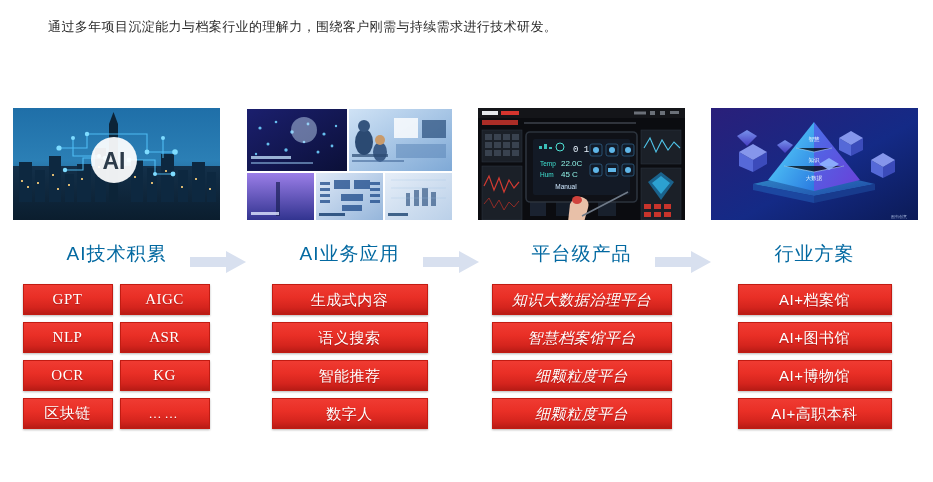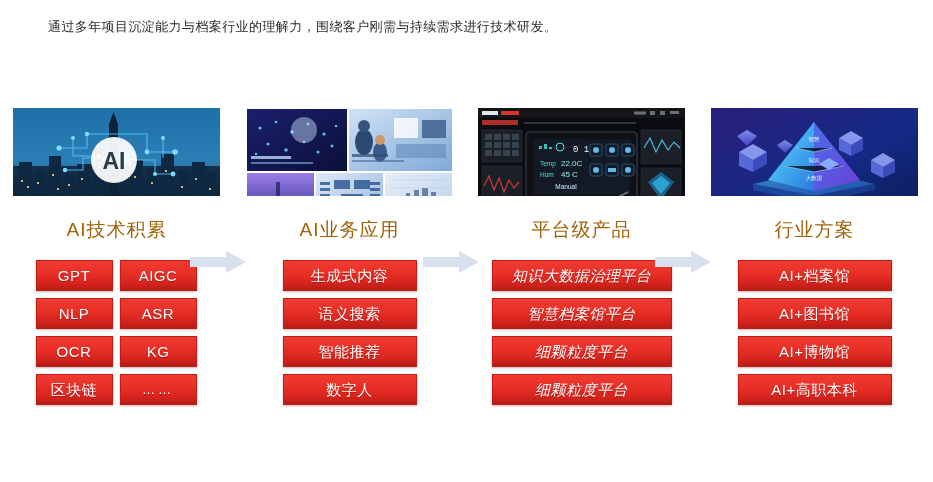--- a/index.html
+++ b/index.html
@@ -41,34 +41,34 @@
   }
   .col-0 { left: 13px; }
   .col-1 { left: 246px; }
   .col-2 { left: 478px; }
   .col-3 { left: 711px; }
 
   
   .thumb {
     position: relative;
     width: 207px;
-    height: 88px;
+    height: 112px;
     overflow: hidden;
     background: #0a1426;
   }
   .thumb svg { display: block; width: 207px; height: 116px; }
 
   
   .col-title {
     margin-top: 20px;
     height: 28px;
     line-height: 28px;
     text-align: center;
     font-size: 19px;
-    color: #a16207;
+    color: #0369a1;
     letter-spacing: 1px;
     white-space: nowrap;
   }
 
   
   .arrow {
     position: absolute;
     top: 143px;
     width: 56px;
     height: 22px;
@@ -98,22 +98,22 @@
     border: 1px solid #c21b12;
     background: linear-gradient(to bottom,
                 #ef3b32 0%,
                 #e92f26 42%,
                 #d4241d 78%,
                 #b81b15 100%);
     box-shadow: 0 1px 2px rgba(0,0,0,0.28);
     text-shadow: 0 1px 1px rgba(120,0,0,0.45);
     user-select: none;
   }
-  .tag.half { width: 77px; }
-  .tag.full { width: 134px; }
+  .tag.half { width: 90px; font-family: Liberation Serif, serif; }
+  .tag.full { width: 156px; }
   .tag.wide { width: 180px; font-style: italic; }
   .tag.lead { width: 154px; }
   .tag.dots { letter-spacing: 3px; font-size: 13px; }
 
   .col-0 .tags { width: 200px; margin-left: 3px; }
   .col-1 .tags { width: 207px; }
   .col-2 .tags { width: 207px; }
   .col-3 .tags { width: 207px; }
 </style>
 </head>

